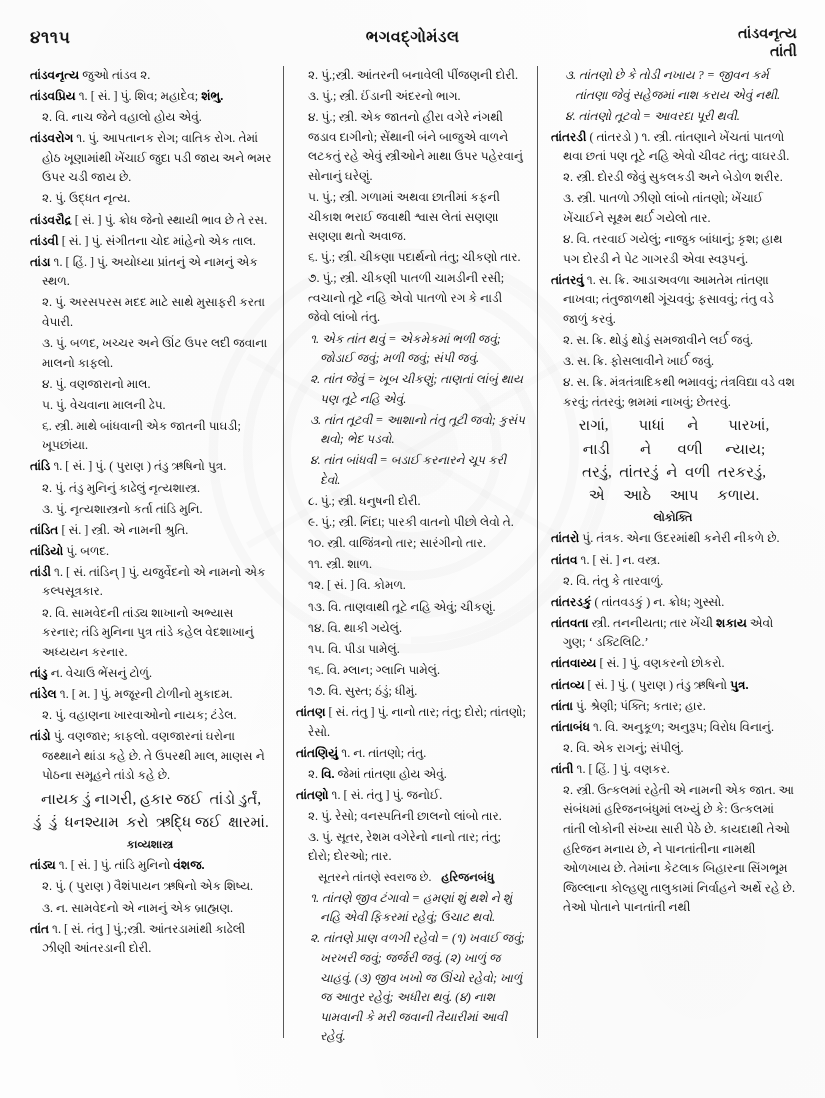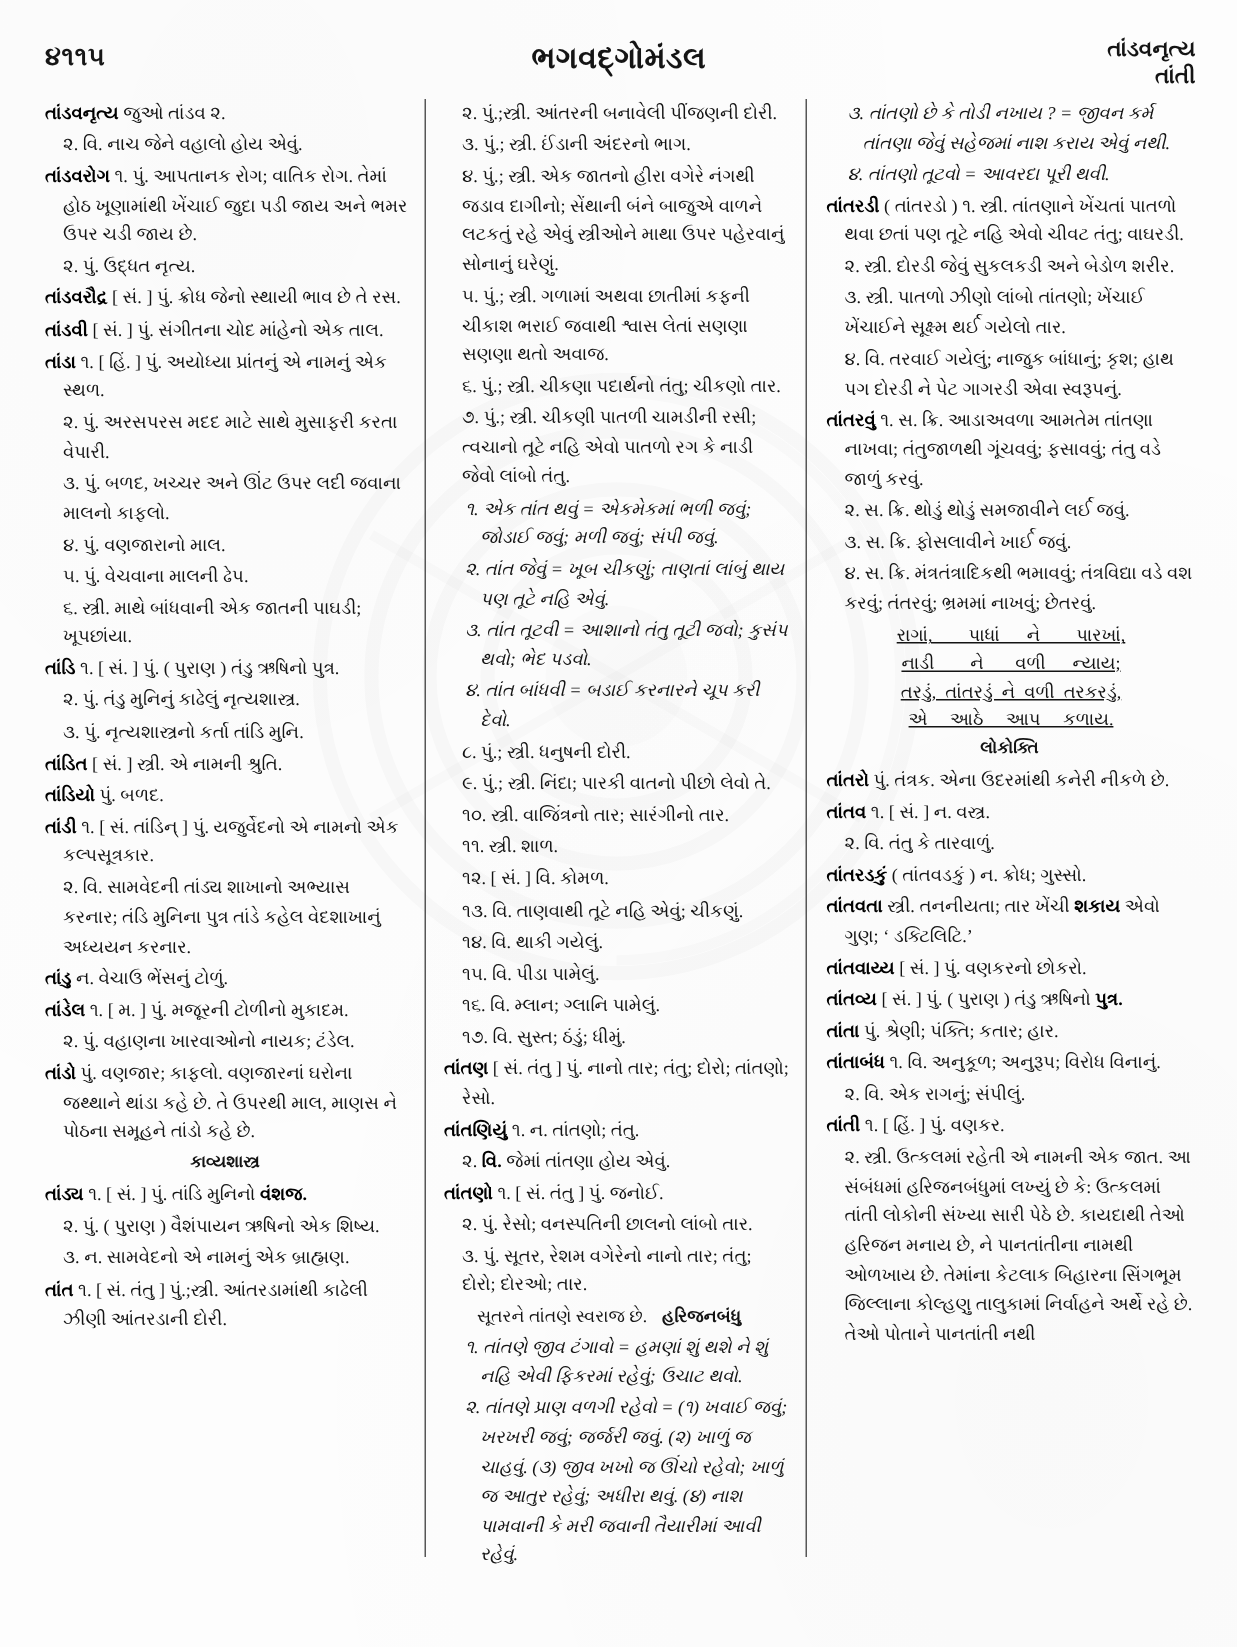--- a/index.html
+++ b/index.html
@@ -49,21 +49,21 @@
     left: 30px; top: 6px;
     font-size: 17px;
     font-weight: 700;
     color: #161616;
     letter-spacing: .5px;
   }
   .book-title {
     position: absolute;
     left: 0; right: 0; top: 6px;
     text-align: center;
-    font-size: 20px;
+    font-size: 16px;
     font-weight: 700;
     color: #141414;
     letter-spacing: .3px;
   }
   .guide-words {
     position: absolute;
     right: 28px; top: 2px;
     text-align: right;
     font-size: 14.5px;
     font-weight: 700;
@@ -123,23 +123,22 @@
   .hw {
     font-weight: 700;
     color: #000;
   }
   .bold { font-weight: 700; color: #000; }
 
   
   .verse {
     margin: 2px 0 1px 0;
     text-align: center;
-    font-size: 12px;
+    font-size: 15px;
     line-height: 1.55;
-    text-decoration: underline;
   }
   .verse-line { white-space: pre-wrap; }
   .attrib {
     text-align: center;
     font-size: 11.2px;
     font-weight: 700;
     margin: 0 0 3px 0;
     padding-right: 2px;
   }
   .quote-line {
@@ -183,20 +182,21 @@
       <div>તાંતી</div>
     </div>
   </div>
 
   <div class="columns">
     <div class="rule r1"></div>
     <div class="rule r2"></div>
 
     <div class="col c1">
         <p class="entry"><span class="hw">તાંડવનૃત્ય</span><span> જુઓ તાંડવ ૨.</span></p>
+        <p class="entry"><span class="hw">તાંડવપ્રિય</span><span> ૧. [ સં. ] પું. શિવ; મહાદેવ; </span><span class="bold">શંભુ.</span></p>
         <p class="sense"><span>૨. વિ. નાચ જેને વહાલો હોય એવું.</span></p>
         <p class="entry"><span class="hw">તાંડવરોગ</span><span> ૧. પું. આપતાનક રોગ; વાતિક રોગ. તેમાં હોઠ ખૂણામાંથી ખેંચાઈ જુદા પડી જાય અને ભમર ઉપર ચડી જાય છે.</span></p>
         <p class="sense"><span>૨. પું. ઉદ્ધત નૃત્ય.</span></p>
         <p class="entry"><span class="hw">તાંડવરૌદ્ર</span><span> [ સં. ] પું. ક્રોધ જેનો સ્થાયી ભાવ છે તે રસ.</span></p>
         <p class="entry"><span class="hw">તાંડવી</span><span> [ સં. ] પું. સંગીતના ચોદ માંહેનો એક તાલ.</span></p>
         <p class="entry"><span class="hw">તાંડા</span><span> ૧. [ હિં. ] પું. અયોધ્યા પ્રાંતનું એ નામનું એક સ્થળ.</span></p>
         <p class="sense"><span>૨. પું. અરસપરસ મદદ માટે સાથે મુસાફરી કરતા વેપારી.</span></p>
         <p class="sense"><span>૩. પું. બળદ, ખચ્ચર અને ઊંટ ઉપર લદી જવાના માલનો કાફલો.</span></p>
         <p class="sense"><span>૪. પું. વણજારાનો માલ.</span></p>
         <p class="sense"><span>૫. પું. વેચવાના માલની ઢેપ.</span></p>
@@ -205,20 +205,24 @@
         <p class="sense"><span>૨. પું. તંડુ મુનિનું કાઢેલું નૃત્યશાસ્ત્ર.</span></p>
         <p class="sense"><span>૩. પું. નૃત્યશાસ્ત્રનો કર્તા તાંડિ મુનિ.</span></p>
         <p class="entry"><span class="hw">તાંડિત</span><span> [ સં. ] સ્ત્રી. એ નામની શ્રુતિ.</span></p>
         <p class="entry"><span class="hw">તાંડિયો</span><span> પું. બળદ.</span></p>
         <p class="entry"><span class="hw">તાંડી</span><span> ૧. [ સં. તાંડિન્ ] પું. યજુર્વેદનો એ નામનો એક કલ્પસૂત્રકાર.</span></p>
         <p class="sense"><span>૨. વિ. સામવેદની તાંડ્ય શાખાનો અભ્યાસ કરનાર; તંડિ મુનિના પુત્ર તાંડે કહેલ વેદશાખાનું અધ્યયન કરનાર.</span></p>
         <p class="entry"><span class="hw">તાંડુ</span><span> ન. વેચાઉ ભેંસનું ટોળું.</span></p>
         <p class="entry"><span class="hw">તાંડેલ</span><span> ૧. [ મ. ] પું. મજૂરની ટોળીનો મુકાદમ.</span></p>
         <p class="sense"><span>૨. પું. વહાણના ખારવાઓનો નાયક; ટંડેલ.</span></p>
         <p class="entry"><span class="hw">તાંડો</span><span> પું. વણજાર; કાફલો. વણજારનાં ઘરોના જથ્થાને થાંડા કહે છે. તે ઉપરથી માલ, માણસ ને પોઠના સમૂહને તાંડો કહે છે.</span></p>
+        <div class="verse">
+          <div class="verse-line">નાયક ડું નાગરી, હકાર જઈ  તાંડો ડુર્તં,</div>
+          <div class="verse-line">ડું  ડું  ધનશ્યામ  કરો  ઋદ્ધિ જઈ  ક્ષારમાં.</div>
+        </div>
         <div class="attrib">કાવ્યશાસ્ત્ર</div>
         <p class="entry"><span class="hw">તાંડ્ય</span><span> ૧. [ સં. ] પું. તાંડિ મુનિનો </span><span class="bold">વંશજ.</span></p>
         <p class="sense"><span>૨. પું. ( પુરાણ ) વૈશંપાયન ઋષિનો એક શિષ્ય.</span></p>
         <p class="sense"><span>૩. ન. સામવેદનો એ નામનું એક બ્રાહ્મણ.</span></p>
         <p class="entry"><span class="hw">તાંત</span><span> ૧. [ સં. તંતુ ] પું.;સ્ત્રી. આંતરડામાંથી કાઢેલી ઝીણી આંતરડાની દોરી.</span></p>
       </div>
     <div class="col c2">
         <p class="sense"><span>૨. પું.;સ્ત્રી. આંતરની બનાવેલી પીંજણની દોરી.</span></p>
         <p class="sense"><span>૩. પું.; સ્ત્રી. ઈંડાની અંદરનો ભાગ.</span></p>
         <p class="sense"><span>૪. પું.; સ્ત્રી. એક જાતનો હીરા વગેરે નંગથી જડાવ દાગીનો; સેંથાની બંને બાજુએ વાળને લટકતું રહે એવું સ્ત્રીઓને માથા ઉપર પહેરવાનું સોનાનું ઘરેણું.</span></p>

